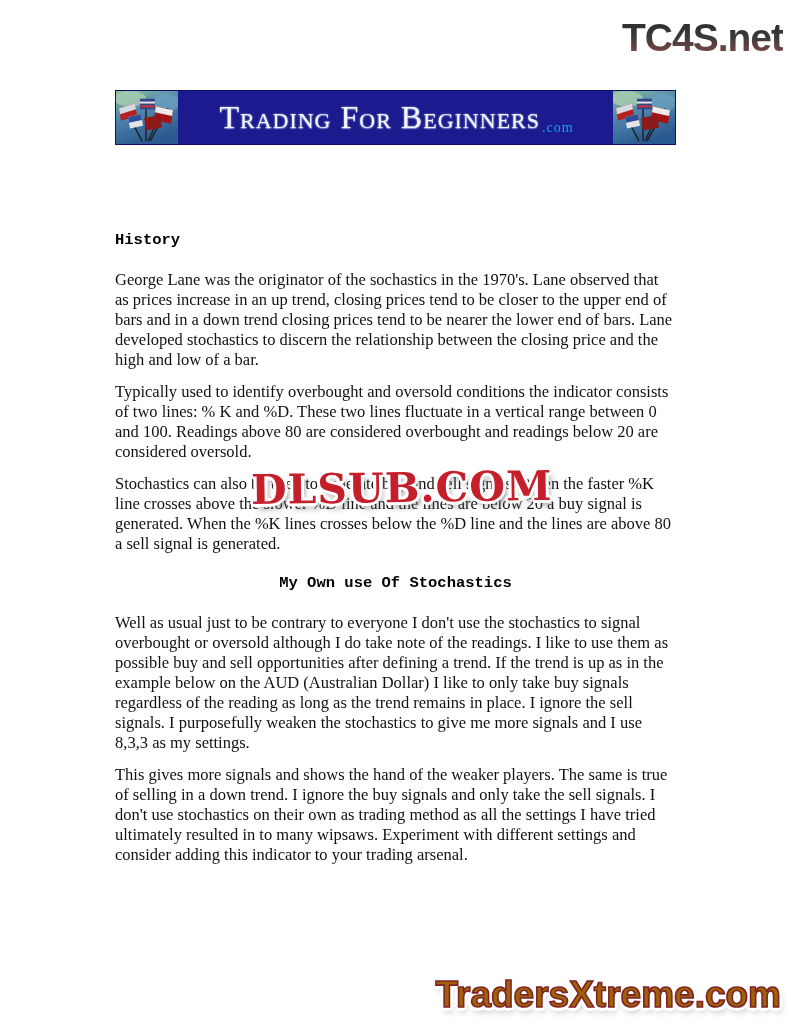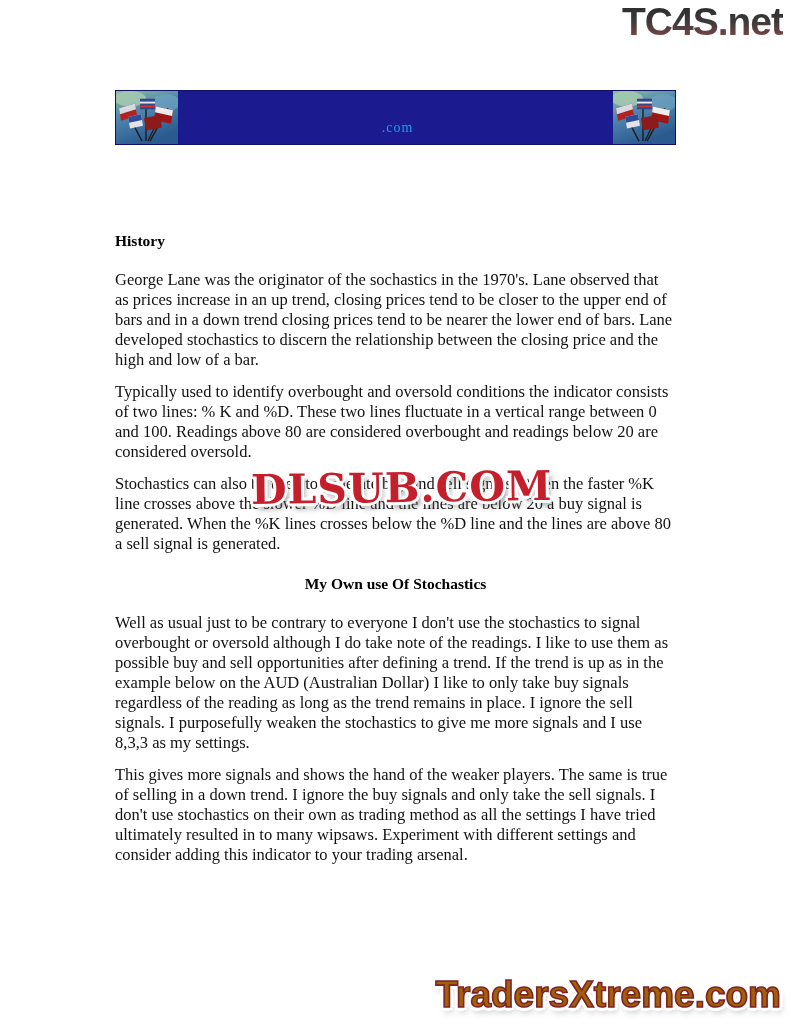--- a/index.html
+++ b/index.html
@@ -8,21 +8,21 @@
     width: 791px; height: 1024px;
     background: #ffffff;
     position: relative;
     overflow: hidden;
     font-family: "Liberation Serif", serif;
     color: #1a1a1a;
   }
 
   
   .tc4s {
-    position: absolute; top: 0; right: 8px;
+    position: absolute; top: 16px; right: 8px;
     font-family: "Liberation Sans", sans-serif;
     font-weight: bold;
     font-size: 39px; letter-spacing: -1px;
     background: linear-gradient(180deg, #2c2c2c 10%, #3a3a3a 48%, #6c4242 75%, #9a5a58 96%);
     -webkit-background-clip: text; background-clip: text;
     -webkit-text-fill-color: transparent; color: #3a3a3a;
     text-shadow: none;
     text-decoration: underline;
   }
 
@@ -57,21 +57,21 @@
   
   main { padding: 195px 115px 0 115px; }
   .doc-title {
     margin: 0; text-align: center;
     font-family: "Liberation Sans", sans-serif;
     font-weight: bold; font-size: 19px; line-height: 23px;
     color: #000;
   }
   .sec-heading {
     margin: 36px 0 0 0;
-    font-family: Liberation Serif, serif;
+    font-family: Liberation Mono, monospace;
     font-weight: bold; font-size: 15.5px; line-height: 19px;
     color: #000;
   }
   .sec-heading.second { margin-top: 20px; text-align: center; }
   main p {
     margin: 12px 0 0 0;
     font-size: 16.5px; line-height: 20px;
     color: #111;
   }
   main p.first-after-heading { margin-top: 20px; }
@@ -130,20 +130,21 @@
     <rect x="24" y="8" width="15" height="11" fill="#33478c"></rect>
     <rect x="24" y="11" width="15" height="2" fill="#e8e8e8"></rect>
     <rect x="24" y="15" width="15" height="2" fill="#c33"></rect>
     <polygon points="40,16 57,20 55,34 38,30" fill="#a31515"></polygon>
     <polygon points="40,16 57,20 56,26 39,22" fill="#ececec"></polygon>
     <polygon points="12,27 25,24 27,36 14,39" fill="#e3e3e8"></polygon>
     <polygon points="12,27 25,24 26,30 13,33" fill="#2d4d9a"></polygon>
     <polygon points="28,28 44,25 46,38 30,41" fill="#8e1a1a"></polygon>
   </svg>
   <div class="banner-center">
+    <span class="banner-title">Trading For Beginners</span>
       <span class="banner-com">.com</span>
   </div>
   <svg class="flags" viewBox="0 0 62 55" preserveAspectRatio="none">
     <rect x="0" y="0" width="62" height="55" fill="url(#sea)"></rect>
     <ellipse cx="14" cy="8" rx="16" ry="8" fill="#a9cdb2" opacity="0.8"></ellipse>
     <ellipse cx="50" cy="12" rx="14" ry="9" fill="#6fa3c0" opacity="0.7"></ellipse>
     <line x1="10" y1="20" x2="26" y2="52" stroke="#1d1d1d" stroke-width="1.4"></line>
     <line x1="30" y1="12" x2="30" y2="52" stroke="#1d1d1d" stroke-width="1.4"></line>
     <line x1="52" y1="18" x2="34" y2="52" stroke="#1d1d1d" stroke-width="1.4"></line>
     <line x1="44" y1="26" x2="32" y2="52" stroke="#1d1d1d" stroke-width="1.2"></line>

